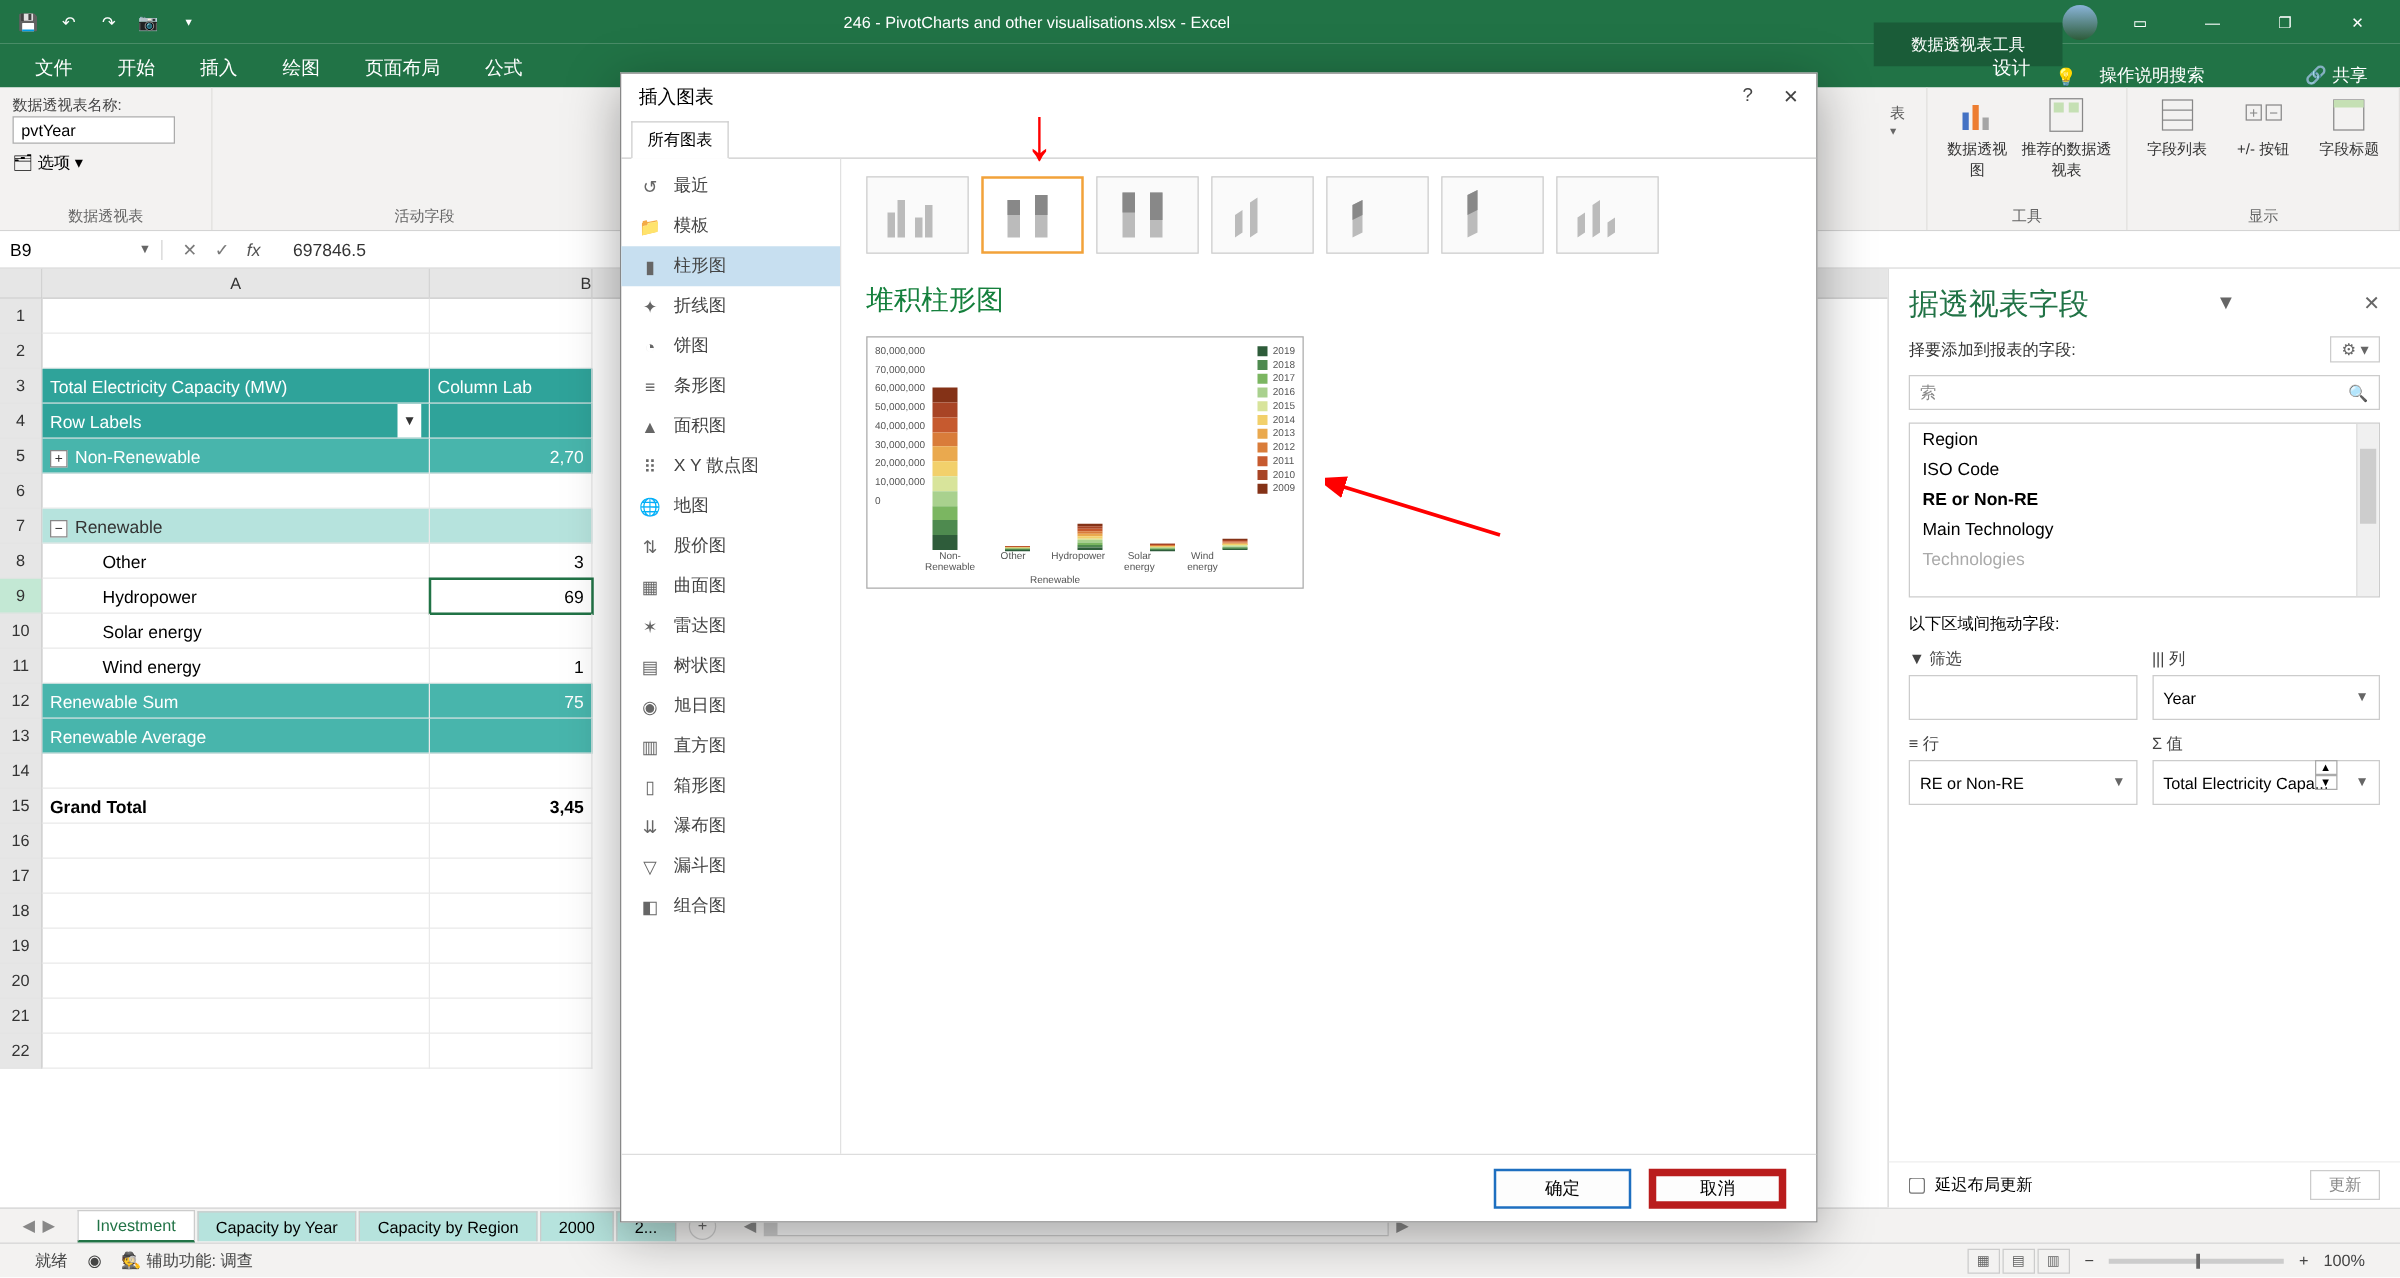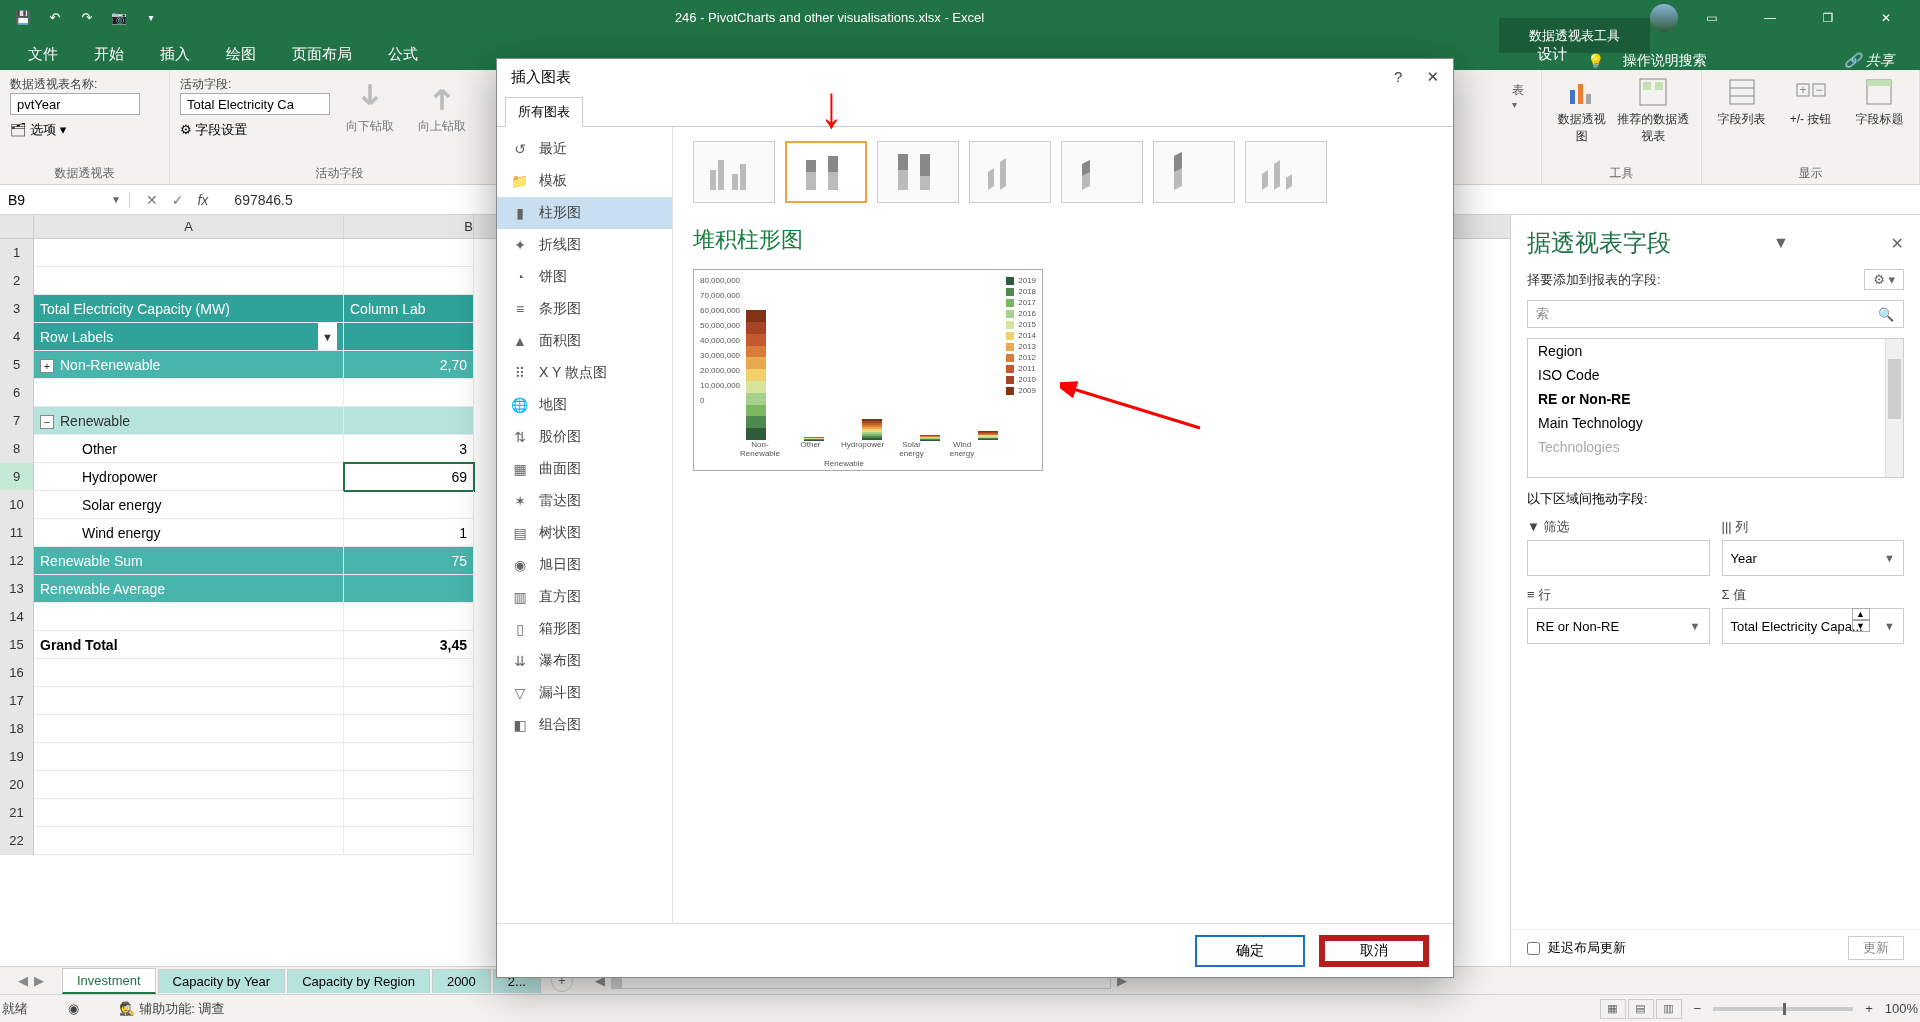--- a/index.html
+++ b/index.html
@@ -121,21 +121,21 @@
 .nav-arrows { display:flex; gap:6px; color:#888; padding-right:16px;}
 .sheet-tab { padding: 4px 14px; border:1px solid #ccc; border-bottom:none; background:#fff; cursor:pointer;}
 .sheet-tab.active { background:#fff; border-bottom:2px solid #217346; color:#217346; font-weight:500;}
 .sheet-tab.alt { background:#b6e3dd; }
 .add-sheet { width:22px; height:22px; border:1px solid #ccc; border-radius:50%; text-align:center; line-height:20px; margin-left:8px; color:#666;}
 .hscroll { margin-left:14px; flex:1; display:flex; align-items:center; }
 .hscroll-track { flex:1; max-width:500px; height:16px; border:1px solid #ccc; position:relative; background:#f7f7f7;}
 .hscroll-thumb { position:absolute; left:0; top:0; bottom:0; width:10px; background:#cdcdcd;}
 
 
-.status-bar { height: 28px; background: #f3f2f1; border-top: 1px solid #d4d4d4; display:flex; align-items:center; font-size:13px; padding: 0 2px; gap:40px; color:#444;}
+.status-bar { height: 28px; background: #f3f2f1; border-top: 1px solid #d4d4d4; display:flex; align-items:center; font-size:13px; padding: 0 28px; gap:16px; color:#444;}
 .status-right { margin-left:auto; display:flex; align-items:center; gap:12px;}
 .view-btns { display:flex; gap:2px;}
 .vbtn{width:26px;height:20px;border:1px solid #ccc;display:flex;align-items:center;justify-content:center;font-size:11px;color:#666;}
 .zoom-slider { width:140px; height:4px; background:#ccc; position:relative;}
 .zoom-slider::after{content:"";position:absolute;left:50%;top:-4px;width:3px;height:12px;background:#666;}
 .scrollbar-v { position:absolute; right:0; top:0; bottom:0; width:18px; background:#f0f0f0; border-left:1px solid #ddd;}
 .sb-thumb{position:absolute;left:2px;right:2px;height:60px;top:20px;background:#cdcdcd;}
 
 </style>
 </head>
@@ -165,51 +165,32 @@
   <div class="ribbon-tab" data-name="tab-home">开始</div>
   <div class="ribbon-tab" data-name="tab-insert">插入</div>
   <div class="ribbon-tab" data-name="tab-draw">绘图</div>
   <div class="ribbon-tab" data-name="tab-page-layout">页面布局</div>
   <div class="ribbon-tab" data-name="tab-formulas">公式</div>
   <div style="flex:1"></div>
   <div class="ribbon-tab" data-name="tab-design">设计</div>
   <div class="ribbon-right">
     <span data-name="tell-me-icon">💡</span>
     <span data-name="tell-me-label">操作说明搜索</span>
-    <span data-name="share-button" style="margin-left:120px;font-style:italic;">🔗 <span>共享</span></span>
+    <span data-name="share-button" style="margin-left:63px;">🔗 <span>共享</span></span>
   </div>
 </div>
 
 <div class="ribbon-content" data-name="ribbon-content">
   <div class="ribbon-group" style="width:170px;">
     <div class="small-label" data-name="pivot-name-label">数据透视表名称:</div>
     <input class="small-input" data-name="pivot-name-input" value="pvtYear" style="">
     <div style="margin-top:6px;font-size:13px;" data-name="pivot-options-button">🗂 <span>选项</span> ▾</div>
     <div class="ribbon-group-title" data-name="ribbon-group-pivot">数据透视表</div>
   </div>
   <div class="ribbon-group" style="width:340px;">
-    <div class="rg-row">
-      <div>
-        <div class="small-label" data-name="active-field-label">活动字段:</div>
-        <input class="small-input small-input2" data-name="active-field-input" value="Total Electricity Ca" style="">
-        <div style="margin-top:6px;font-size:13px;" data-name="field-settings-button">⚙ <span>字段设置</span></div>
-      </div>
-      <div class="ribbon-bigbtn" data-name="drill-down-button">
-        <svg viewBox="0 0 24 24">
-            <path d="M12 3v14m0 0l-5-5m5 5l5-5" stroke="#bbb" stroke-width="2.5" fill="none"></path>
-          </svg>
-        <span>向下钻取</span>
-      </div>
-      <div class="ribbon-bigbtn" data-name="drill-up-button">
-        <svg viewBox="0 0 24 24">
-            <path d="M12 21V7m0 0l-5 5m5-5l5 5" stroke="#bbb" stroke-width="2.5" fill="none"></path>
-          </svg>
-        <span>向上钻取</span>
-      </div>
-    </div>
     <div class="ribbon-group-title" data-name="ribbon-group-active-field">活动字段</div>
   </div>
 
   <div class="ribbon-group tools-group" style="width:40px;">
     <div style="font-size:12px;color:#555;padding-top:6px;" data-name="partial-group-label">表</div>
     <span style="font-size:10px;color:#666;">▾</span>
   </div>
   <div class="ribbon-group" style="width:160px;">
     <div class="rg-row" style="gap:4px;">
       <div class="rb-large" data-name="pivotchart-button">

